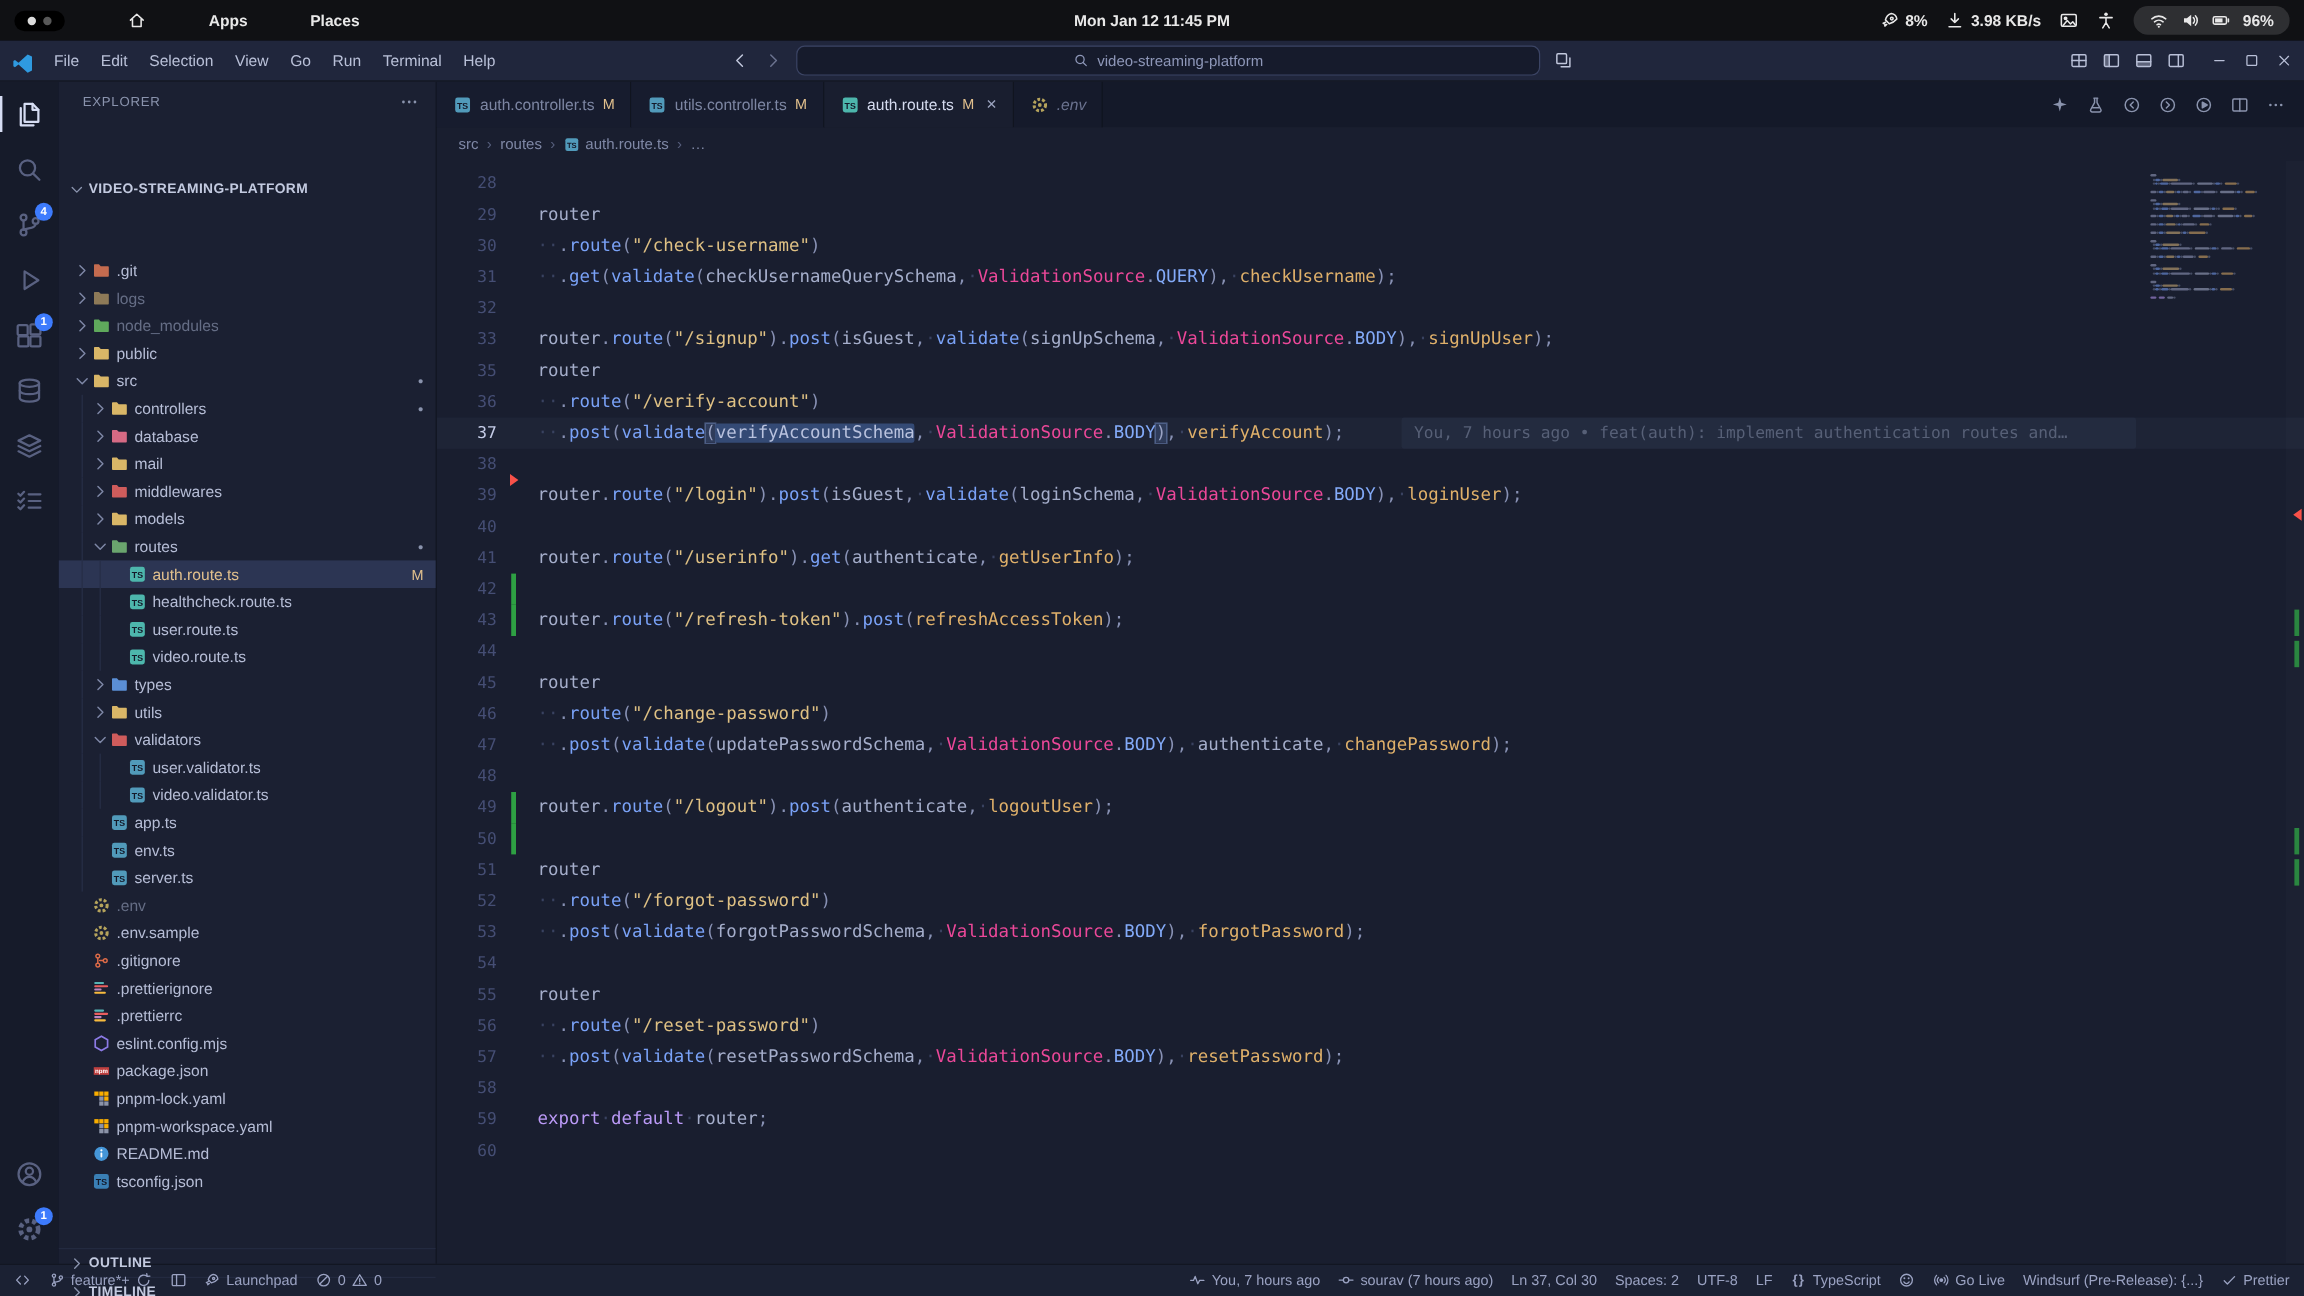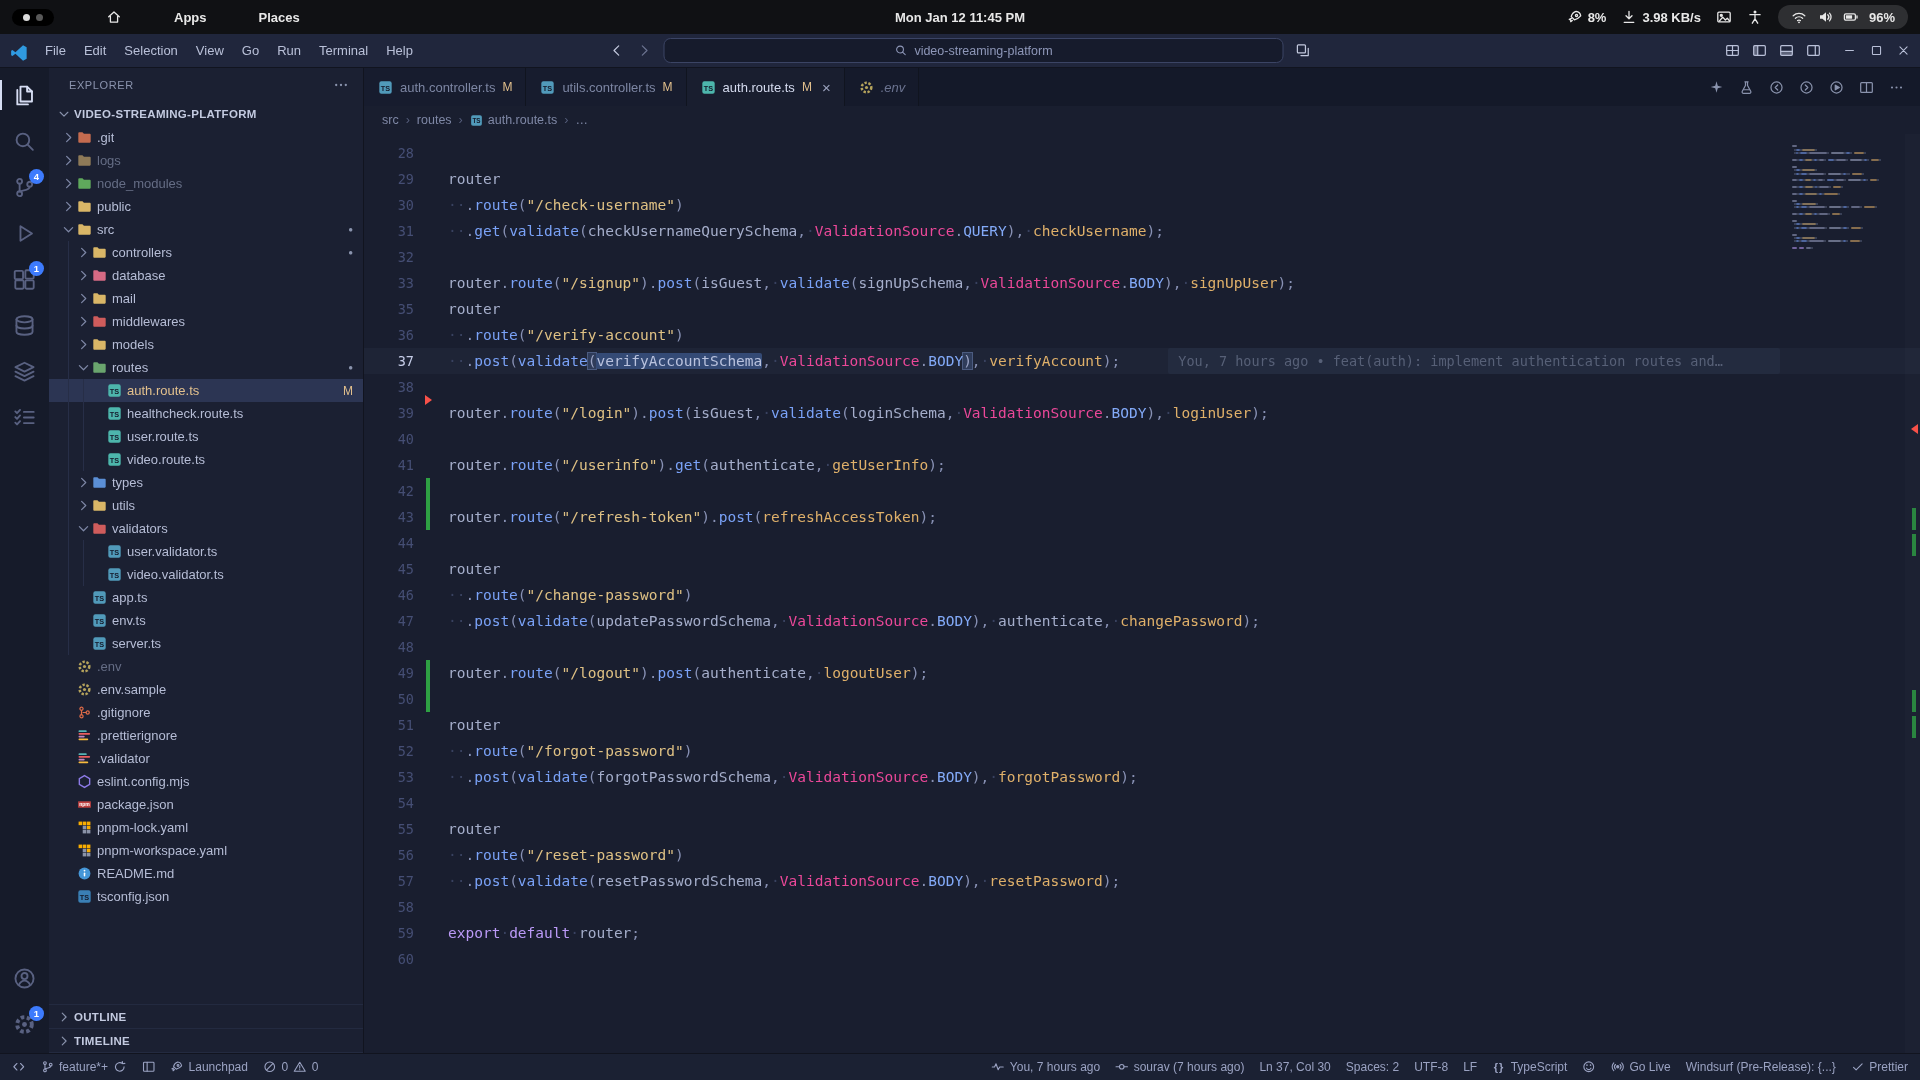--- a/index.html
+++ b/index.html
@@ -40,21 +40,21 @@
 
   .activity { width:49px; background:#161b2a; display:flex; flex-direction:column; align-items:center; padding-top:4px; }
   .act-item { width:49px; height:46px; display:flex; align-items:center; justify-content:center; color:#596181; position:relative; }
   .act-item.active { color:#d6ddf3; }
   .act-item.active::before { content:""; position:absolute; left:0; top:8px; bottom:8px; width:2px; background:#d6ddf3; }
   .act-item .icon { width:23px; height:23px; }
   .badge { position:absolute; top:5px; right:5px; background:#3d7bfd; color:#fff; font-size:9.5px; min-width:15px; height:15px; border-radius:8px; display:flex; align-items:center; justify-content:center; padding:0 3px; font-weight:bold; }
   .act-bottom { margin-top:auto; margin-bottom:6px; display:flex; flex-direction:column; align-items:center; }
 
   
-  .sidebar { width:315px; background:#1b2032; display:flex; flex-direction:column; font-size:13px; border-right:1px solid #11141f; min-height:0; }
+  .sidebar { width:315px; background:#1b2032; display:flex; flex-direction:column; font-size:13px; border-right:1px solid #11141f; min-height:0;gap:44px; }
   .explorer-head { height:34px; flex:none; display:flex; align-items:center; padding:0 14px 0 20px; font-size:11px; letter-spacing:.6px; color:#8a93ad; }
   .explorer-head .icon { margin-left:auto; color:#8a93ad; }
   .section-head { height:24px; flex:none; display:flex; align-items:center; font-weight:bold; font-size:11.5px; letter-spacing:.3px; color:#c3cae0; padding:0 8px; gap:3px; }
   .section-head .icon { width:14px; height:14px; color:#8a93ad; }
   .tree { flex:none; }
   .row { height:23px; display:flex; align-items:center; padding:0 10px 0 12px; position:relative; }
   .row.selected { background:#2c3553; }
   .guide { width:15px; align-self:stretch; flex:none; position:relative; }
   .guide::after { content:""; position:absolute; left:7px; top:0; bottom:0; border-left:1px solid #272e47; }
   .chev-sp { width:15px; flex:none; }
@@ -753,21 +753,21 @@
           <div class="row">
             <span class="chev-sp"></span>
             <span class="icon fic">
               <svg viewBox="0 0 16 16">
                 <rect x="1.6" y="2.4" width="8.8" height="1.9" rx=".95" fill="#56b3b4"></rect>
                 <rect x="1.6" y="5.3" width="12.4" height="1.9" rx=".95" fill="#ea5e5e"></rect>
                 <rect x="1.6" y="8.2" width="6.6" height="1.9" rx=".95" fill="#bf85bf"></rect>
                 <rect x="1.6" y="11.1" width="10.4" height="1.9" rx=".95" fill="#f7ba3e"></rect>
               </svg>
             </span>
-            <span class="tlab">.validator</span>
+            <span class="tlab">.prettierrc</span>
           </div>
           <div class="row">
             <span class="chev-sp"></span>
             <span class="icon fic" style="color:#8c7ae6">
               <svg viewBox="0 0 16 16" fill="none" stroke="#8c7ae6" stroke-width="1.5">
                 <path d="M8 1.7l5.5 3.15v6.3L8 14.3l-5.5-3.15v-6.3z"></path>
               </svg>
             </span>
             <span class="tlab">eslint.config.mjs</span>
           </div>

